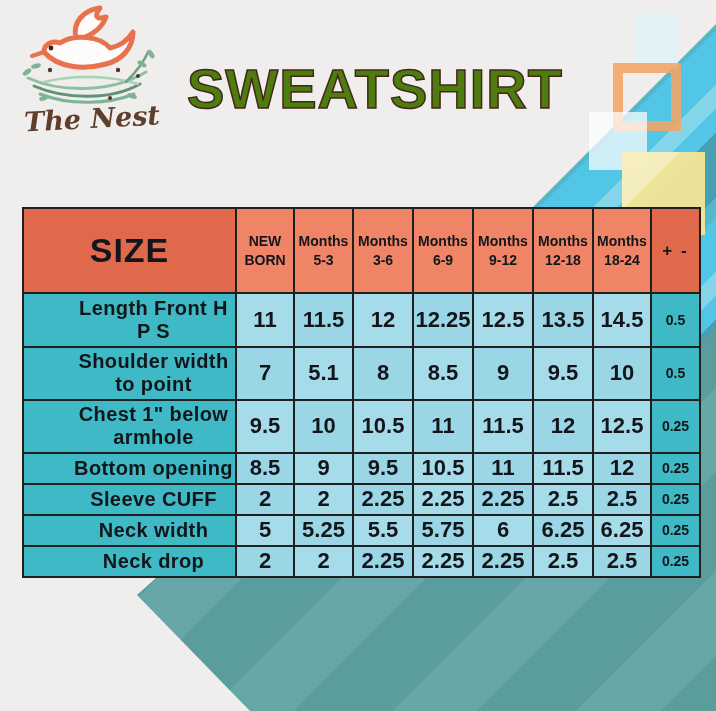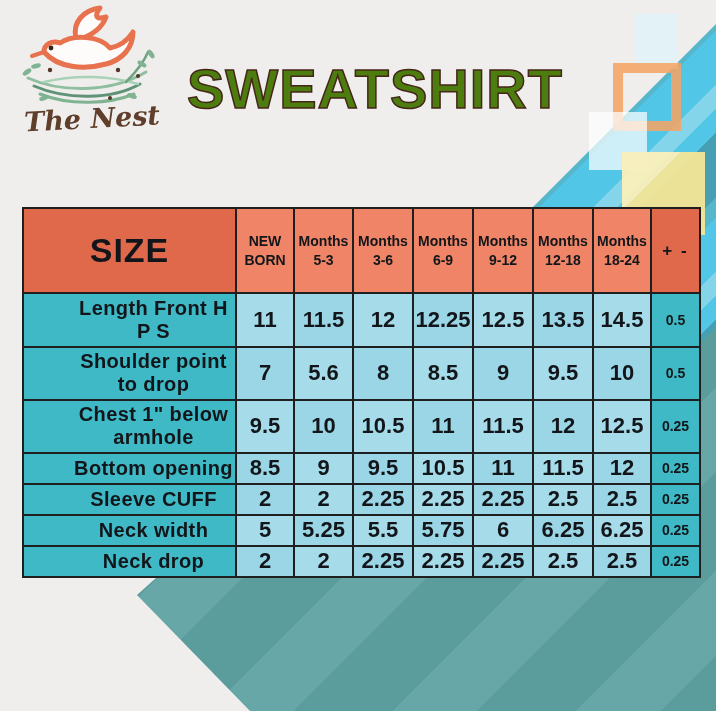--- a/index.html
+++ b/index.html
@@ -170,23 +170,23 @@
         <td class="value-cell">11</td>
         <td class="value-cell alt">11.5</td>
         <td class="value-cell">12</td>
         <td class="value-cell alt">12.25</td>
         <td class="value-cell">12.5</td>
         <td class="value-cell alt">13.5</td>
         <td class="value-cell">14.5</td>
         <td class="tol-cell">0.5</td>
       </tr>
       <tr>
-        <td class="label-cell">Shoulder point to drop</td>
+        <td class="label-cell">Shoulder width to point</td>
         <td class="value-cell alt">7</td>
-        <td class="value-cell">5.6</td>
+        <td class="value-cell">5.1</td>
         <td class="value-cell alt">8</td>
         <td class="value-cell">8.5</td>
         <td class="value-cell alt">9</td>
         <td class="value-cell">9.5</td>
         <td class="value-cell alt">10</td>
         <td class="tol-cell">0.5</td>
       </tr>
       <tr>
         <td class="label-cell">Chest 1" below armhole</td>
         <td class="value-cell">9.5</td>

